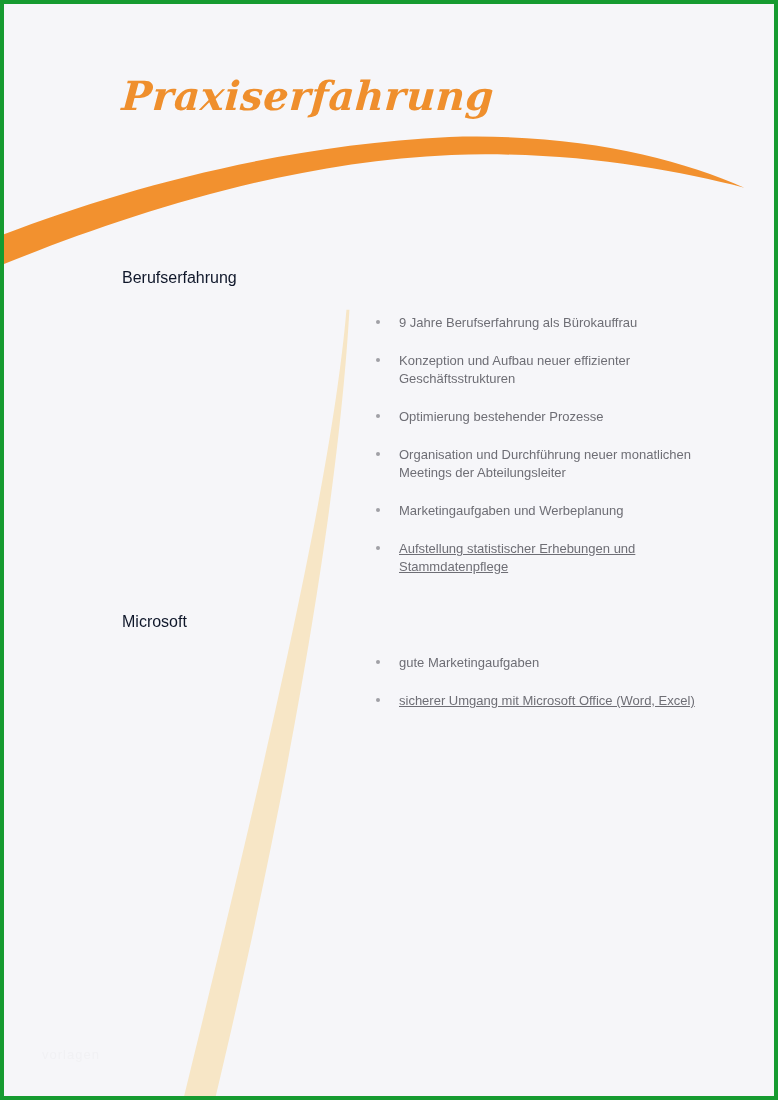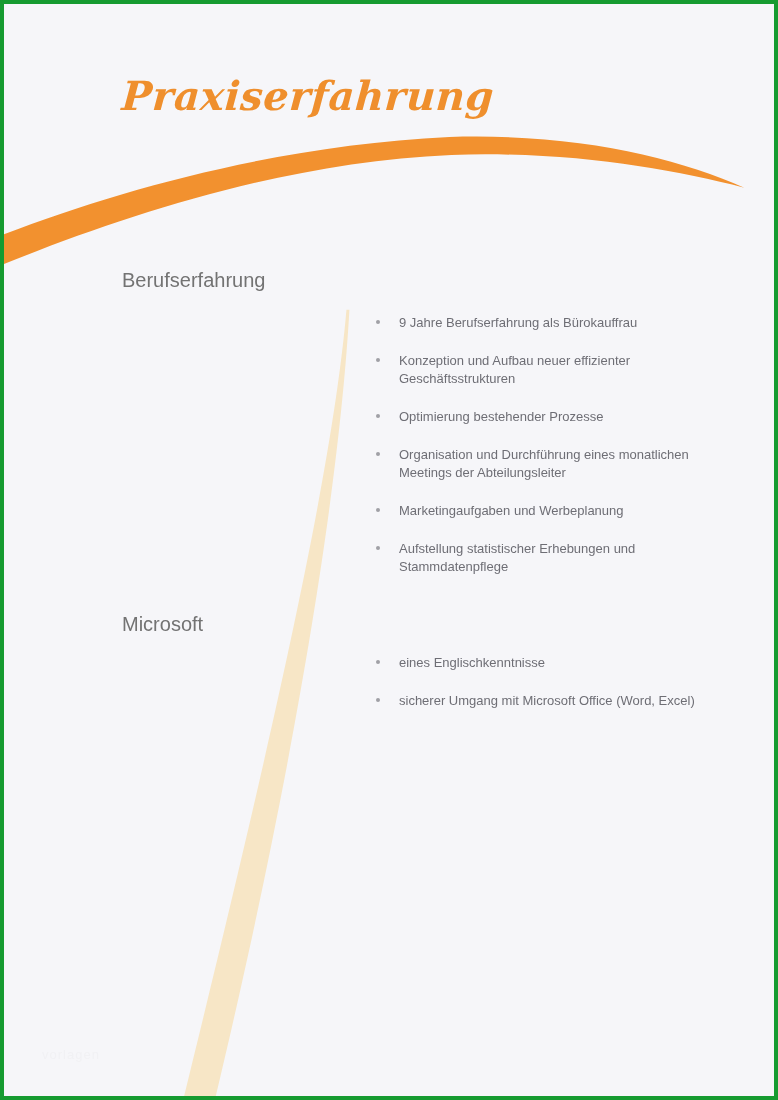--- a/index.html
+++ b/index.html
@@ -43,23 +43,23 @@
     letter-spacing: 0.5px;
     color: #ef8f2d;
     white-space: nowrap;
     transform: skewX(-4deg);
   }
 
   
   .section-heading {
     position: absolute;
     left: 118px;
-    font-size: 20px;
+    font-size: 16px;
     font-weight: 400;
-    color: #737373;
+    color: #0f172a;
     white-space: nowrap;
   }
   .heading-berufserfahrung { top: 265px; }
   .heading-kenntnisse      { top: 609px; }
 
   
   .bullet-list {
     position: absolute;
     left: 370px;
     width: 350px;
@@ -71,21 +71,21 @@
   .list-kenntnisse      { top: 650px; }
 
   .bullet-item {
     position: relative;
     padding-left: 25px;
     margin-bottom: 20px;
     font-size: 13px;
     line-height: 18px;
     color: #6e6e75;
   }
-  .bullet-item:last-child { margin-bottom: 0; }
+  .bullet-item:last-child { margin-bottom: 0; text-decoration: underline; }
 
   .bullet-dot {
     position: absolute;
     left: 2px;
     top: 6px;
     width: 4px;
     height: 4px;
     border-radius: 50%;
     background: #a0a0a6;
   }
@@ -134,38 +134,38 @@
     <li class="bullet-item">
       <span class="bullet-dot"></span>
       <span class="bullet-text">Konzeption und Aufbau neuer effizienter Geschäftsstrukturen</span>
     </li>
     <li class="bullet-item">
       <span class="bullet-dot"></span>
       <span class="bullet-text">Optimierung bestehender Prozesse</span>
     </li>
     <li class="bullet-item">
       <span class="bullet-dot"></span>
-      <span class="bullet-text">Organisation und Durchführung eines monatlichen Meetings der Abteilungsleiter</span>
+      <span class="bullet-text">Organisation und Durchführung neuer monatlichen Meetings der Abteilungsleiter</span>
     </li>
     <li class="bullet-item">
       <span class="bullet-dot"></span>
       <span class="bullet-text">Marketingaufgaben und Werbeplanung</span>
     </li>
     <li class="bullet-item">
       <span class="bullet-dot"></span>
       <span class="bullet-text">Aufstellung statistischer Erhebungen und Stammdatenpflege</span>
     </li>
   </ul>
 
   <div class="section-heading heading-kenntnisse">Microsoft</div>
 
   <ul class="bullet-list list-kenntnisse">
     <li class="bullet-item">
       <span class="bullet-dot"></span>
-      <span class="bullet-text">eines Englischkenntnisse</span>
+      <span class="bullet-text">gute Marketingaufgaben</span>
     </li>
     <li class="bullet-item">
       <span class="bullet-dot"></span>
       <span class="bullet-text">sicherer Umgang mit Microsoft Office (Word, Excel)</span>
     </li>
   </ul>
 
   <div class="watermark">vorlagen</div>
 
 </div>

